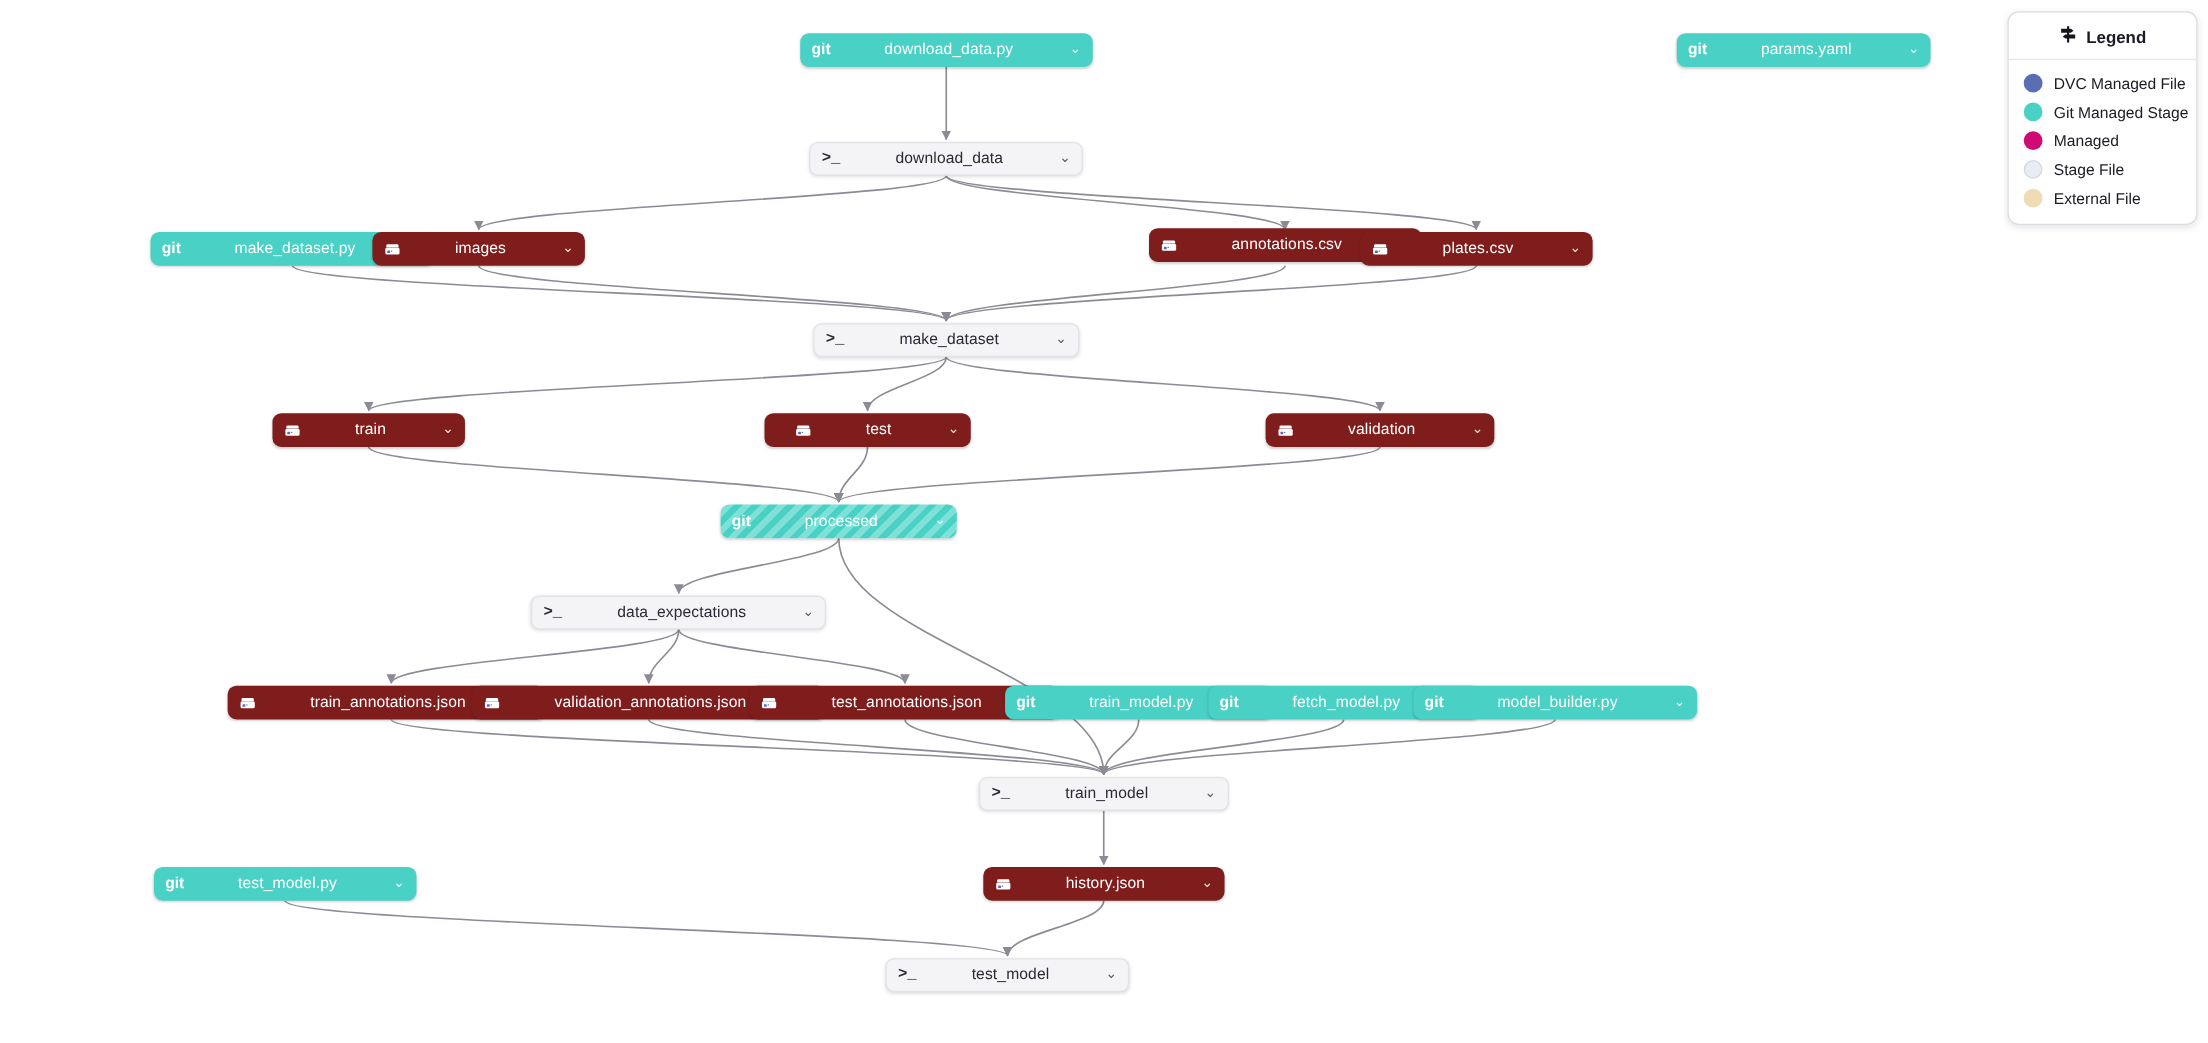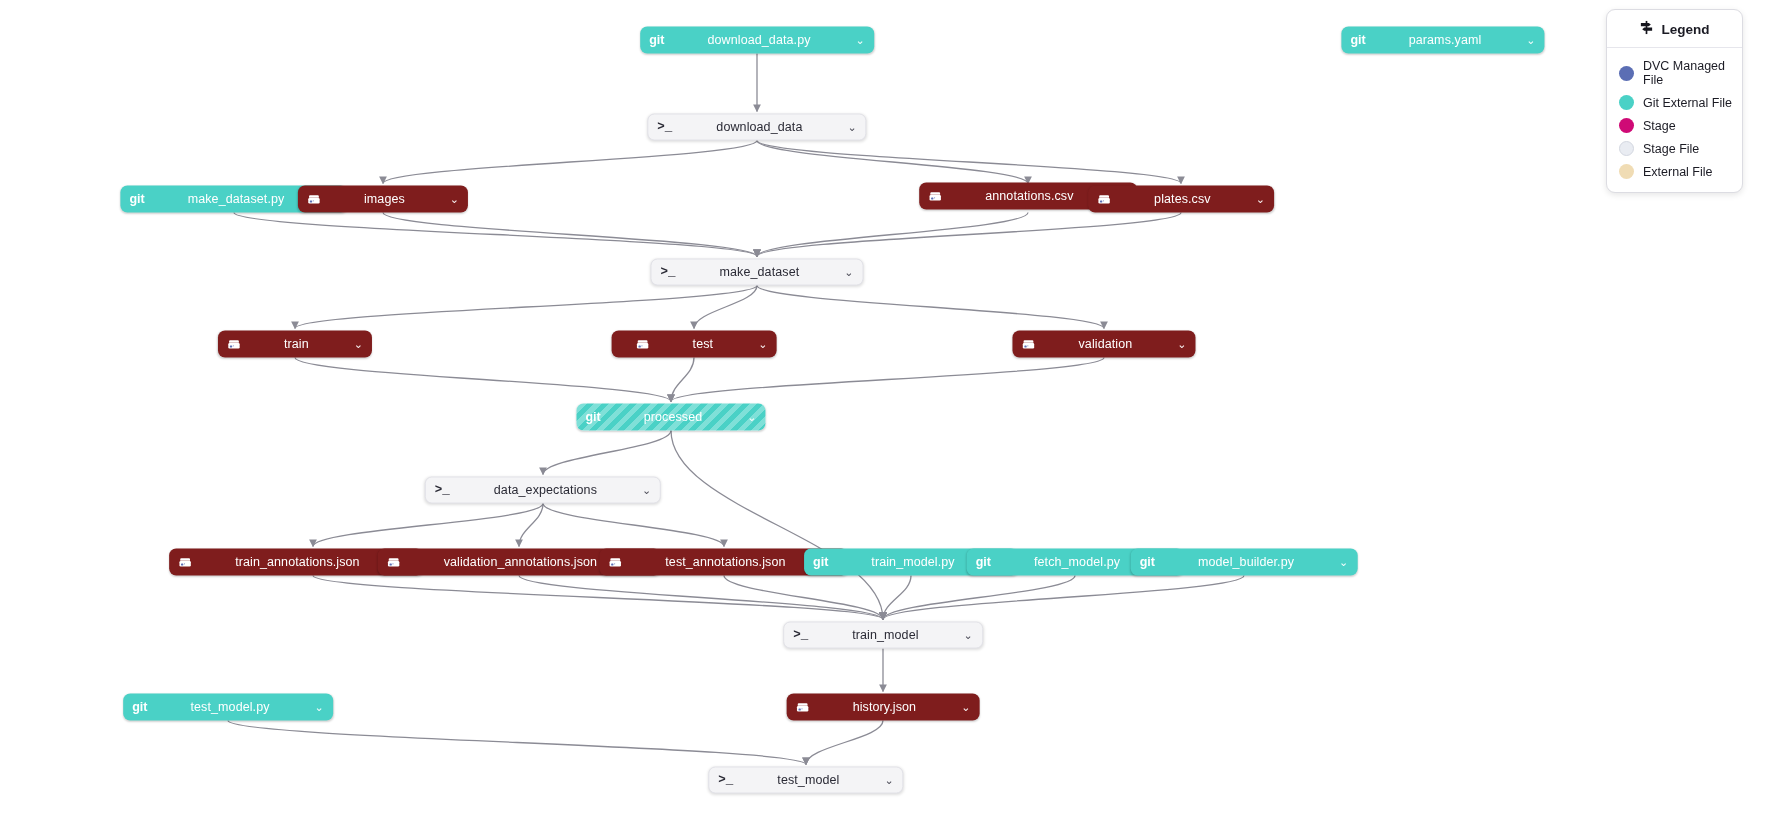--- a/index.html
+++ b/index.html
@@ -92,21 +92,21 @@
     color: #2a2a35;
     display: inline-block;
   }
   .node.stage .caret { color: #444450; }
 
   
   #legend {
     position: absolute;
     top: 9px;
     left: 1606px;
-    width: 137px;
+    width: 152px;
     background: #ffffff;
     border: 1px solid #dcdce2;
     border-radius: 9px;
     box-shadow: 0 2px 6px rgba(0,0,0,0.10);
     padding: 0;
     overflow: hidden;
   }
   #legend .legend-title {
     display: flex;
     align-items: center;
@@ -278,21 +278,21 @@
       <div class="node git striped" style="left: 671px; top: 417px;">
         <span class="gitmark">git</span>
         <span class="label">processed</span>
         <span class="caret">⌄</span>
       </div>
       <div class="node stage" style="left: 543px; top: 490px;">
         <span class="termicon">&gt;_</span>
         <span class="label">data_expectations</span>
         <span class="caret">⌄</span>
       </div>
-      <div class="node dvc" style="left: 296px; top: 562px;">
+      <div class="node dvc" style="left: 309px; top: 562px;">
         <span class="fileicon">
           <svg width="14" height="14" viewBox="0 0 16 16">
             <rect x="1.5" y="6.2" width="13" height="6.4" rx="1.4" fill="#ffffff"></rect>
             <path d="M3.6 3.2 h8.8 a1.2 1.2 0 0 1 1.2 1.2 v1.6 H2.4 V4.4 A1.2 1.2 0 0 1 3.6 3.2 z" fill="#ffffff"></path>
             <rect x="3.3" y="9.1" width="2.6" height="2.2" rx="0.5" fill="#5b6eb4"></rect>
             <rect x="6.6" y="9.1" width="1.3" height="1" rx="0.4" fill="#5b6eb4"></rect>
           </svg>
         </span>
         <span class="label">train_annotations.json</span>
         <span class="caret">⌄</span>
@@ -376,25 +376,25 @@
       </span>
       <span>Legend</span>
     </div>
     <div class="legend-body" id="legend-body">
         <div class="legend-row">
           <span class="legend-dot" style="background: rgb(91, 110, 180);"></span>
           <span>DVC Managed File</span>
         </div>
         <div class="legend-row">
           <span class="legend-dot" style="background: rgb(74, 209, 198);"></span>
-          <span>Git External File</span>
+          <span>Git Managed Stage</span>
         </div>
         <div class="legend-row">
           <span class="legend-dot" style="background: rgb(207, 10, 118);"></span>
-          <span>Stage</span>
+          <span>Managed</span>
         </div>
         <div class="legend-row">
           <span class="legend-dot stagefile" style="background: rgb(233, 236, 242);"></span>
           <span>Stage File</span>
         </div>
         <div class="legend-row">
           <span class="legend-dot" style="background: rgb(240, 220, 180);"></span>
           <span>External File</span>
         </div>
       </div>

